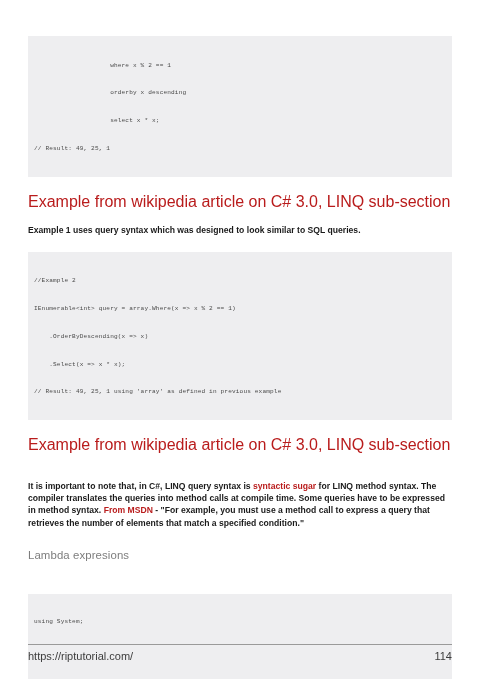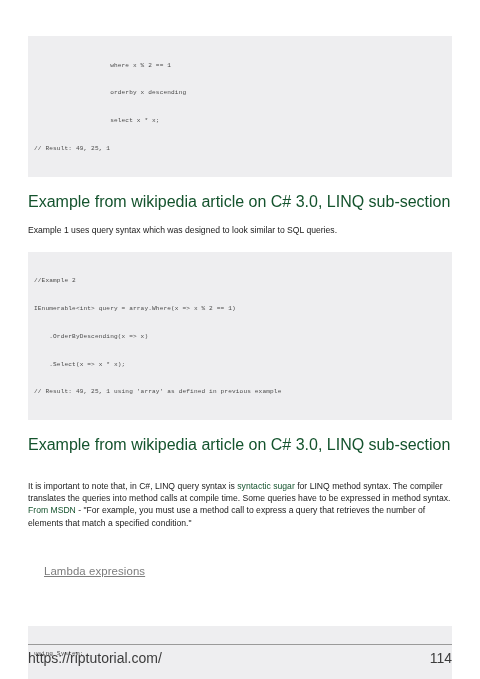--- a/index.html
+++ b/index.html
@@ -51,58 +51,58 @@
     padding-top: 6px;
   }
 
   
   p.para {
     margin: 0;
     font-size: 8.6px;
     line-height: 12.1px;
     color: #1a1a1a;
     letter-spacing: 0.01px;
+    font-weight: bold;
   }
   .gap-md { height: 13px; }
   .gap-lg { height: 16px; }
   .gap-xl { height: 19px; }
 
   a.link, .link {
-    color: #14532d;
+    color: #b91c1c;
     text-decoration: none;
   }
 
   h2.section-heading {
-    margin: 16px;
+    margin: 0;
     font-size: 11.4px;
     font-weight: normal;
     color: #7d7d7d;
     letter-spacing: 0.1px;
     line-height: 14px;
-    text-decoration: underline;
   }
 
   
   .footer-rule {
     position: absolute;
     left: 28px;
     top: 644px;
     width: 424px;
     height: 1px;
     background: #9a9a9a;
   }
   .footer {
     position: absolute;
     left: 28px;
     top: 650px;
     width: 424px;
     display: flex;
     justify-content: space-between;
     align-items: baseline;
-    font-size: 14px;
+    font-size: 11px;
     color: #3c3c3c;
     text-align: right;
   }
   .footer .url { color: #3c3c3c; }
   .footer .pageno { color: #3c3c3c; margin-left: 20px; }
 </style>
 </head>
 <body>
 
 <div class="page">

